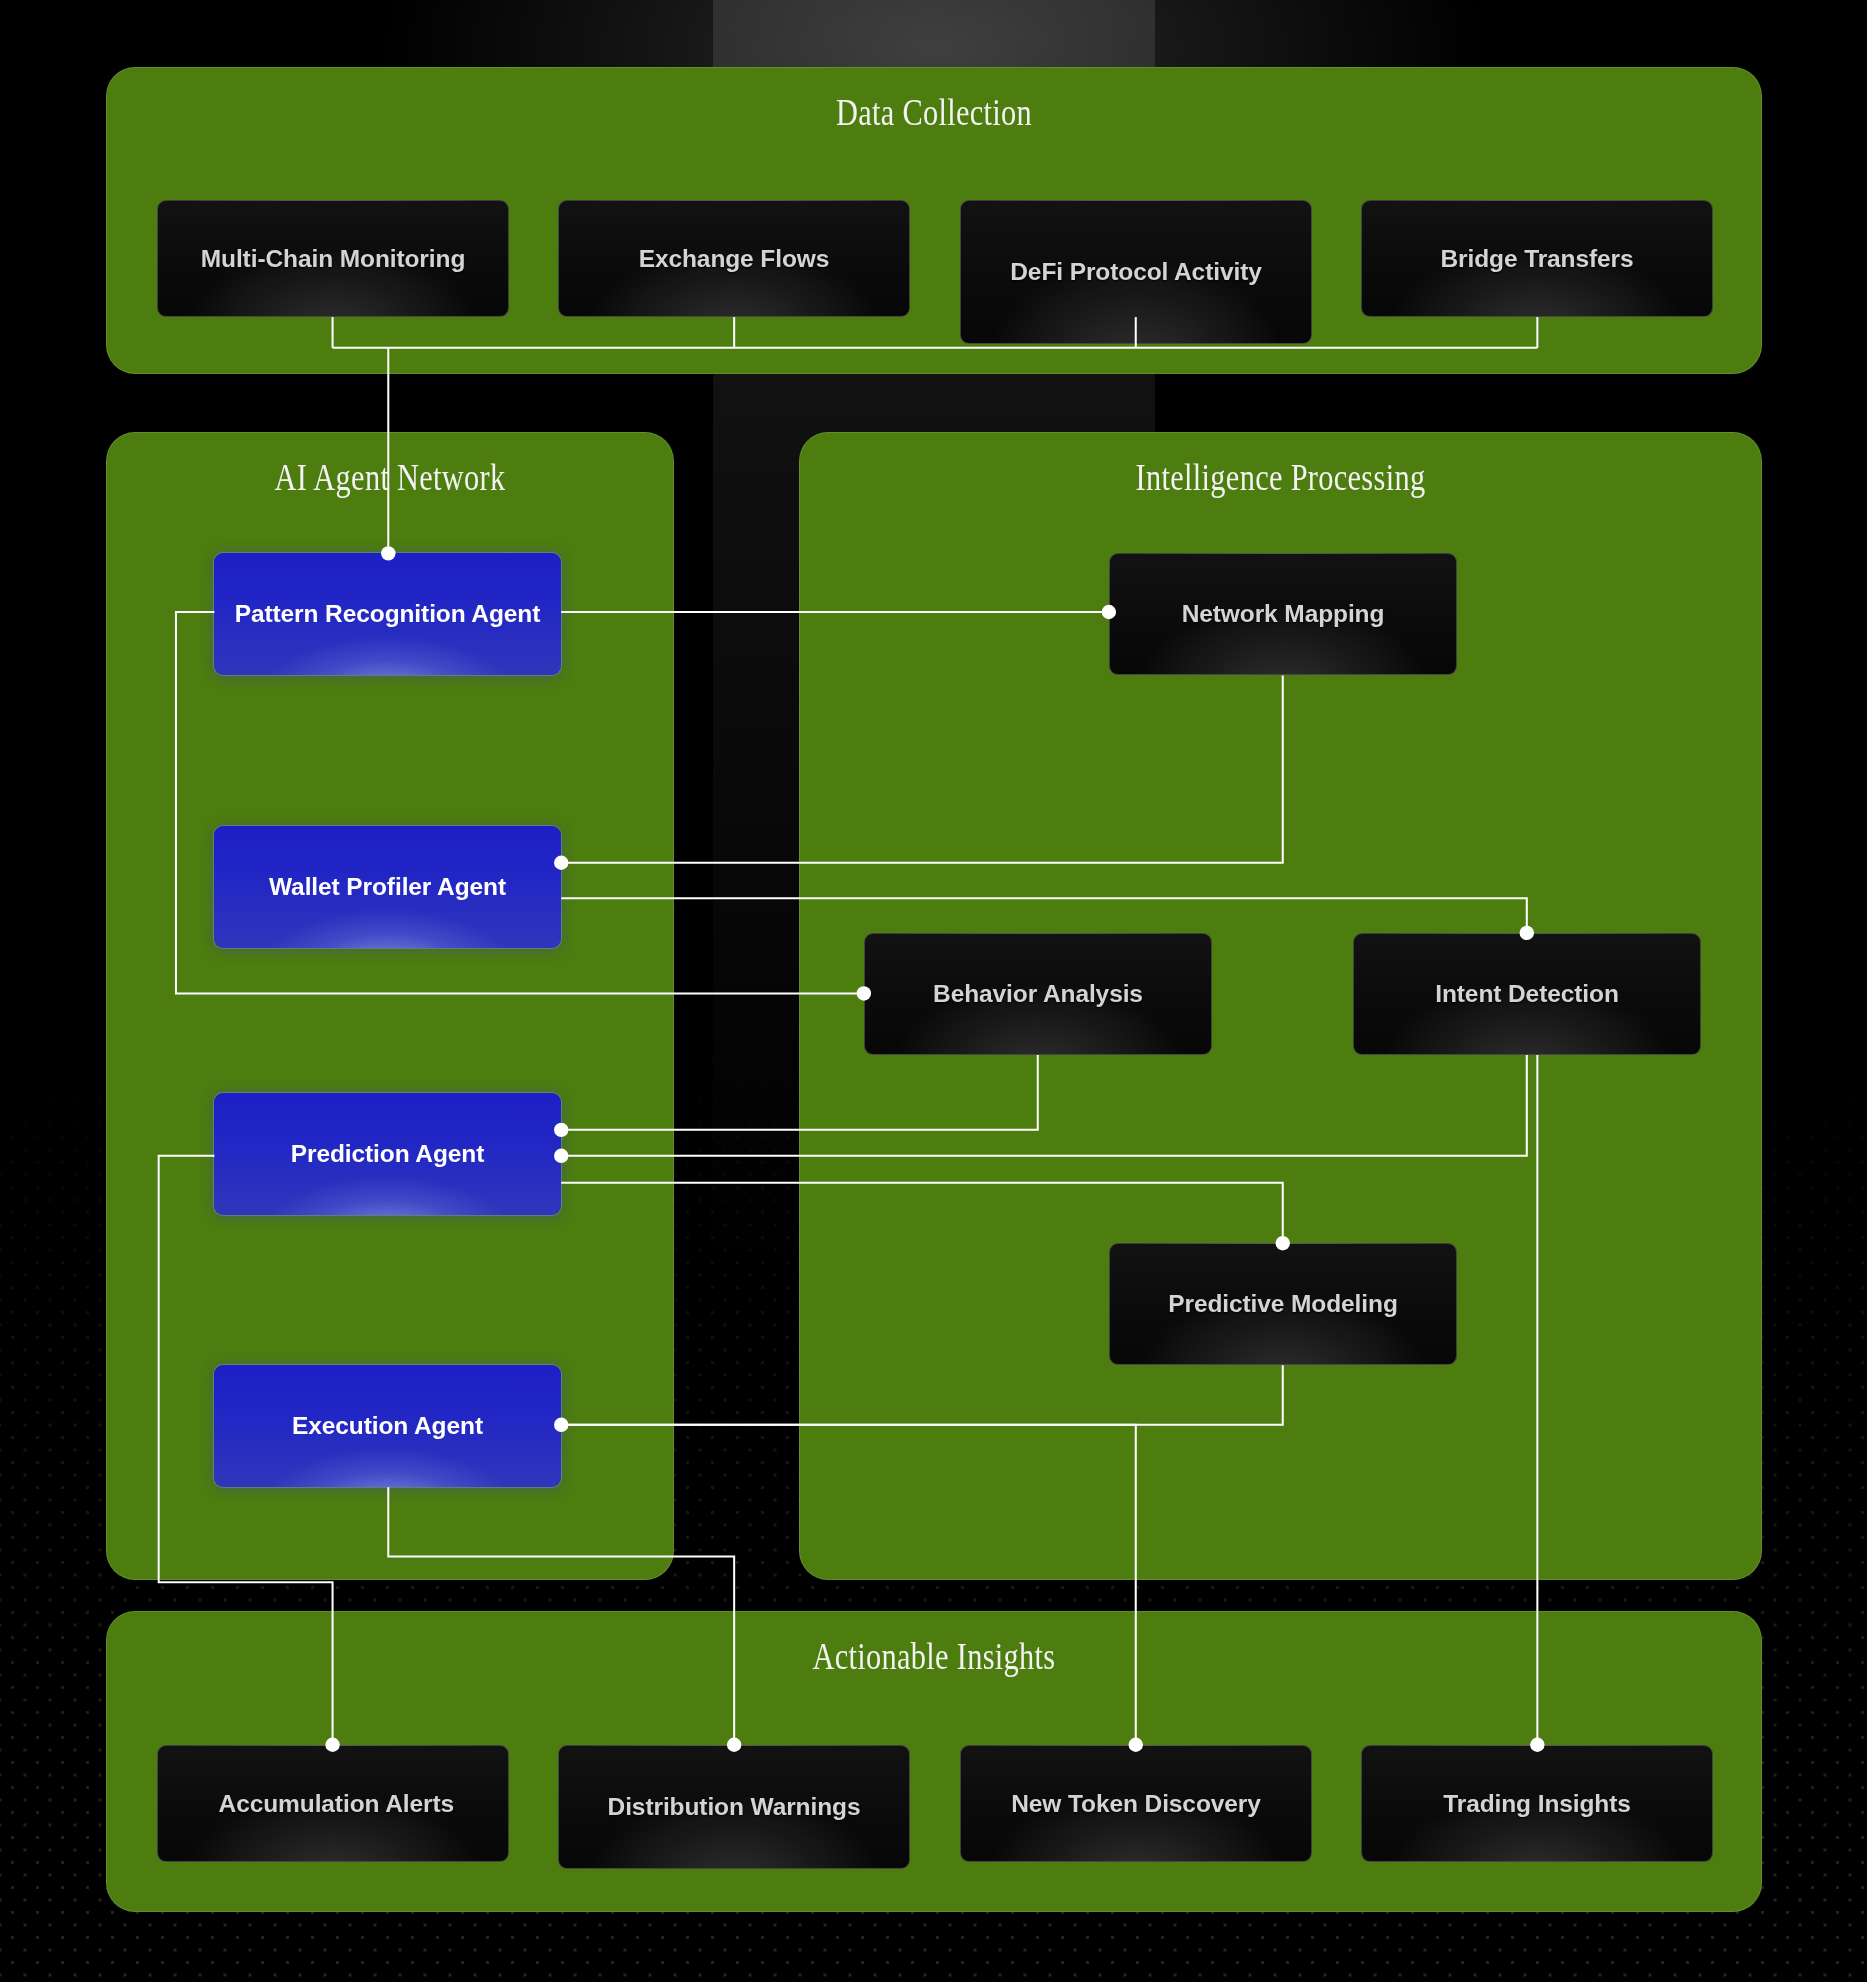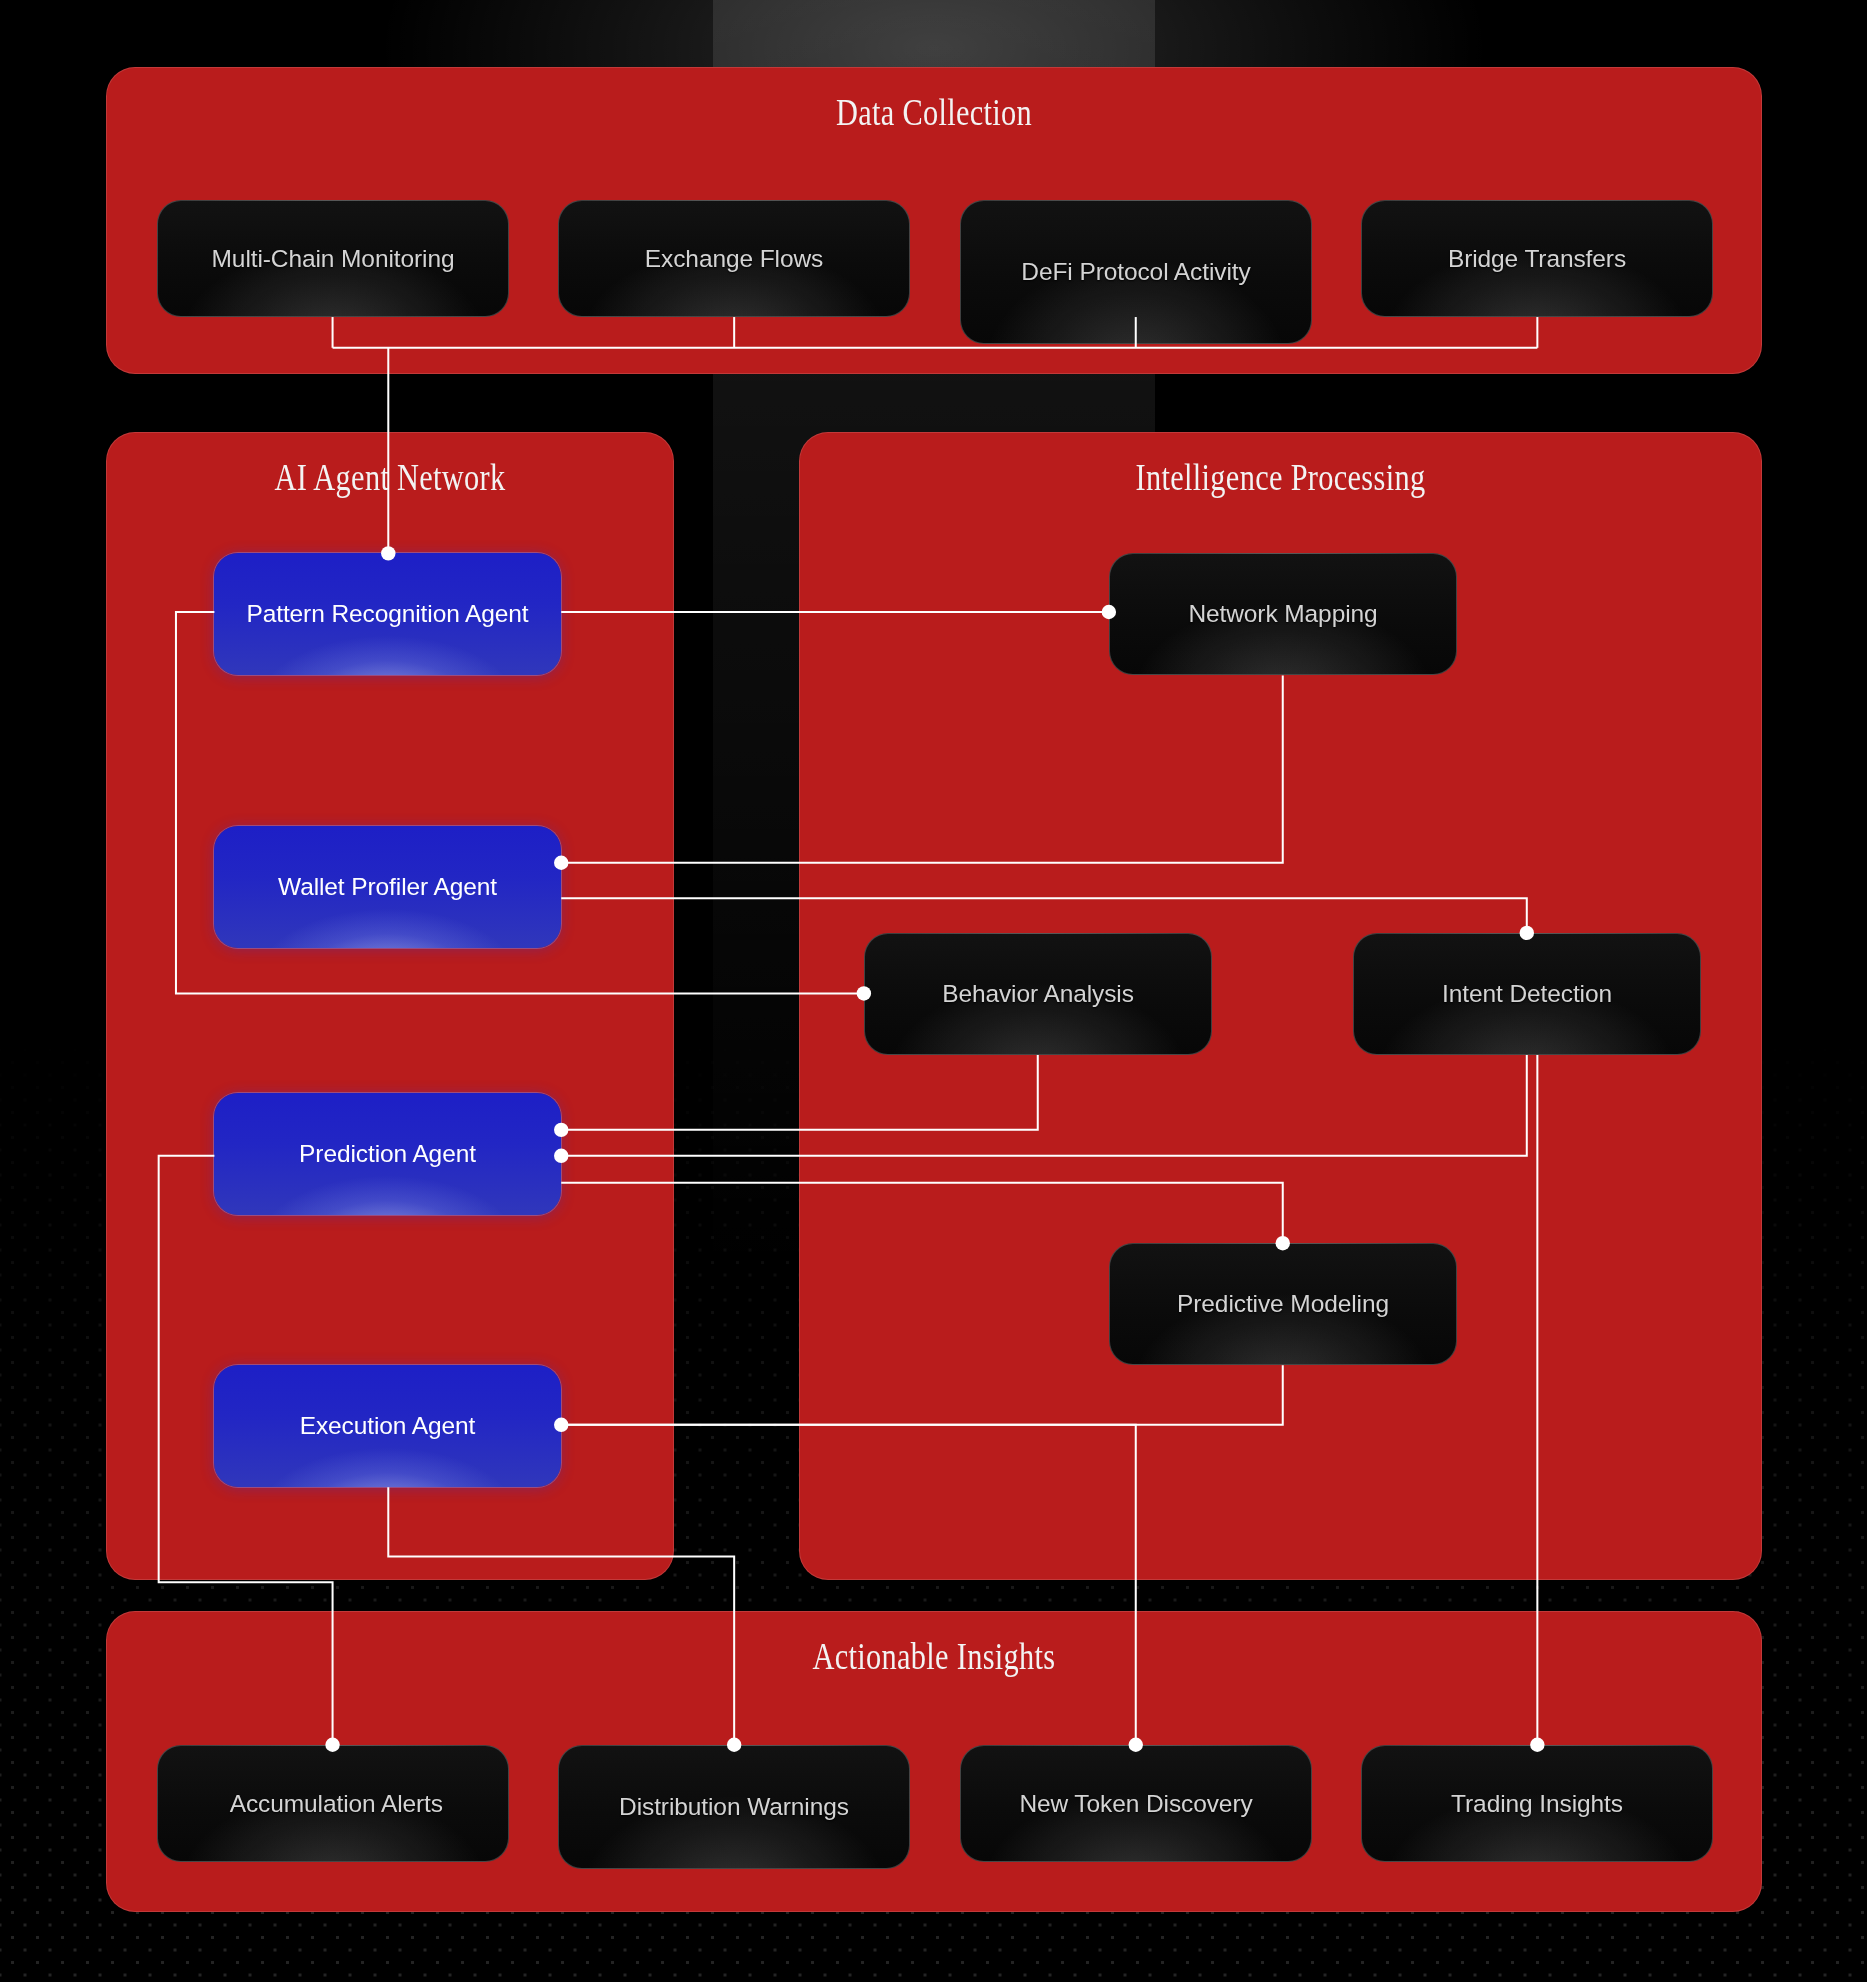--- a/index.html
+++ b/index.html
@@ -34,38 +34,38 @@
     width:442px; height:1345px; transform:translateX(-50%);
     background:linear-gradient(to bottom, rgba(255,255,255,.10) 0%, rgba(255,255,255,.055) 40%, rgba(255,255,255,0) 95%);
     z-index:1; pointer-events:none;
   }
 
   
   .panel {
     position:absolute; z-index:3;
     border:1.5px solid rgba(255,255,255,.13);
     border-radius:29px;
-    background:#b91c1c;
+    background:#4d7c0f;
   }
   .panel-title {
     position:absolute; top:23px; left:0; right:0;
     text-align:center;
     font-family:"Liberation Serif", serif;
     font-size:37px; font-weight:400; color:#f3f3f3;
     letter-spacing:0.4px;
     transform:scaleX(.82); transform-origin:center top;
   }
 
   
   .node {
     position:absolute; z-index:5;
-    border-radius:24px;
+    border-radius:9px;
     display:flex; align-items:center; justify-content:center;
     text-align:center;
-    font-size:24.5px; font-weight:400;
+    font-size:24.5px; font-weight:700;
     line-height:1.36; letter-spacing:-0.1px;
     padding:5.8px 13.4px;
   }
   .node.dark {
     border:1.5px solid rgba(255,255,255,.22);
     background:
       radial-gradient(ellipse 62% 110% at 50% 118%, rgba(255,255,255,.175) 0%, rgba(255,255,255,0) 70%),
       linear-gradient(180deg, #121212 0%, #0b0b0b 55%, #070707 100%);
     color:#d4d4d4;
     text-shadow:0 1px 1.9px rgba(0,0,0,.9);

